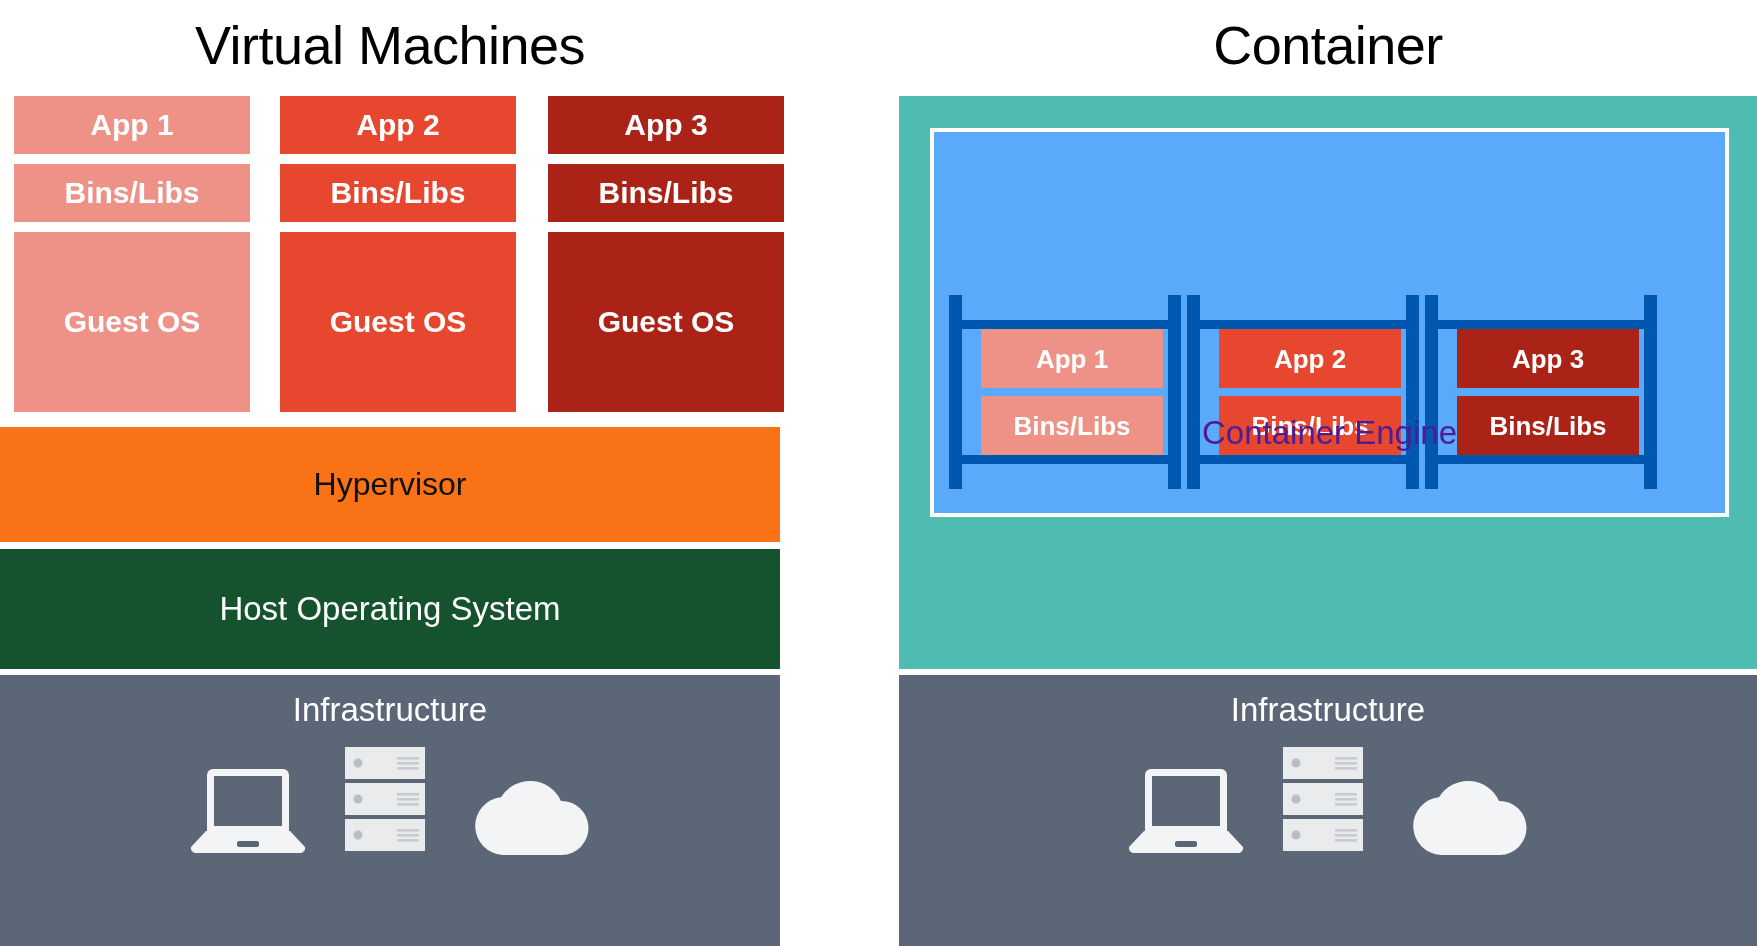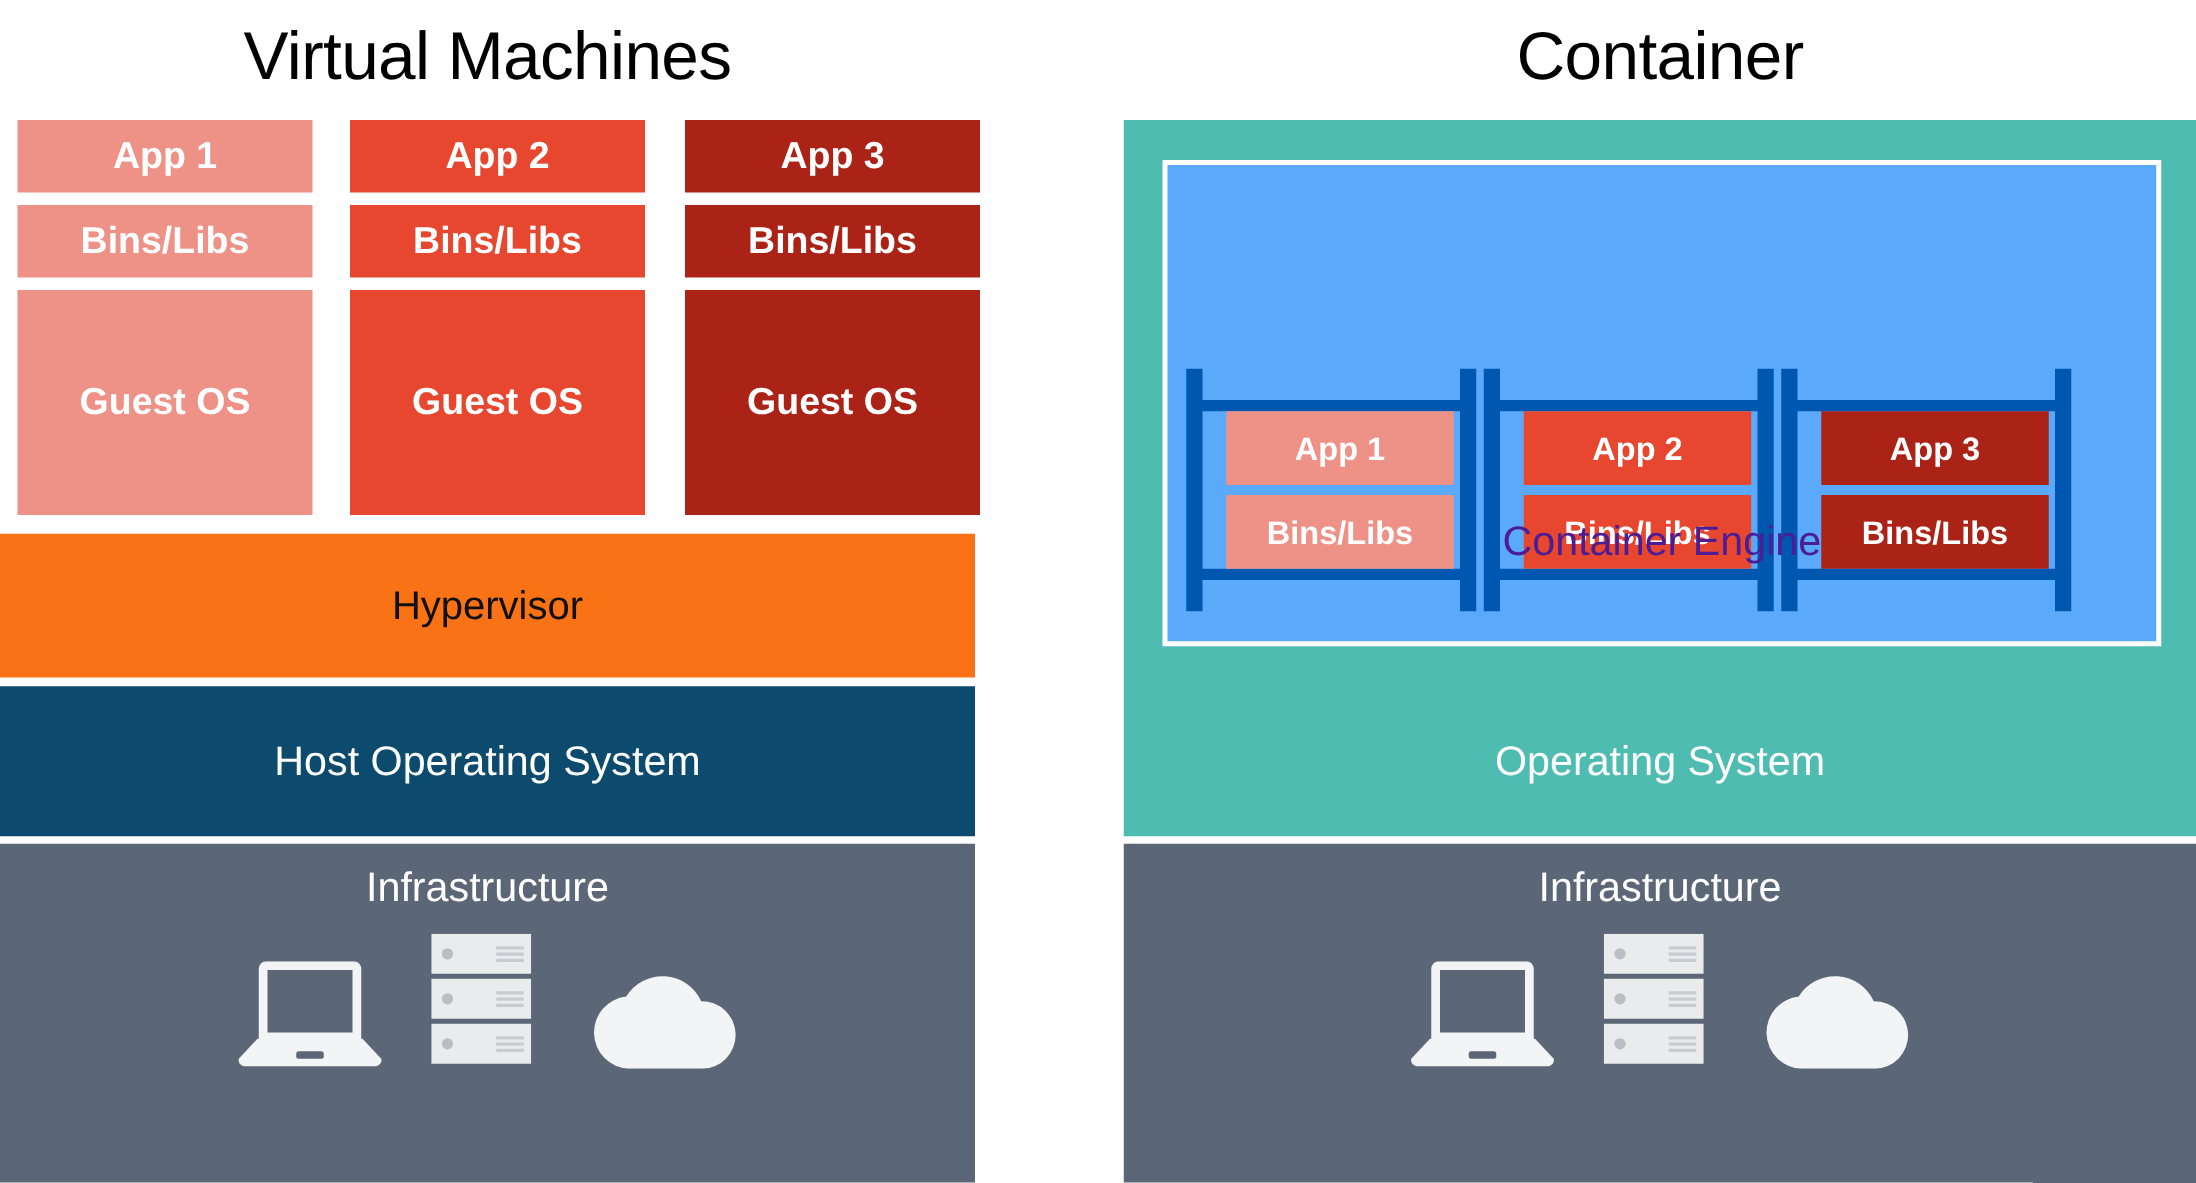--- a/index.html
+++ b/index.html
@@ -57,21 +57,21 @@
     position: absolute;
     left: 0px; top: 427px; width: 780px; height: 115px;
     background: #f97316;
     color: #101010;
     font-size: 32px;
     display: flex; align-items: center; justify-content: center;
   }
   .host-os {
     position: absolute;
     left: 0px; top: 549px; width: 780px; height: 120px;
-    background: #0c4a6e;
+    background: #14532d;
     color: #ffffff;
     font-size: 33px;
     display: flex; align-items: center; justify-content: center;
   }
   .infra-left {
     position: absolute;
     left: 0px; top: 675px; width: 780px; height: 271px;
     background: #5b6676;
   }
 
@@ -271,21 +271,20 @@
       <div class="rack-bar bottom"></div>
       <div class="rack-inner">
         <div class="box" style="background:#ab2316;">App 3</div>
         <div class="box" style="background:#ab2316;">Bins/Libs</div>
       </div>
     </div>
 
     <div class="ct-engine-label">Container Engine</div>
   </div>
 
-  <div class="ct-os-label">Operating System</div>
 
   <div class="infra-right">
     <div class="infra-title">Infrastructure</div>
     <div class="infra-icons">
 
       <span>
         <svg width="118" height="86" viewBox="0 0 118 86">
           <path d="M18 6 a6 6 0 0 1 6 -6 h70 a6 6 0 0 1 6 6 v58 h-82 z" fill="#f2f4f5"></path>
           <rect x="25" y="7" width="68" height="50" fill="#5b6676"></rect>
           <path d="M17 62 L101 62 L116 78 a5 5 0 0 1 -4 6 h-106 a5 5 0 0 1 -4 -6 z" fill="#f2f4f5"></path>

